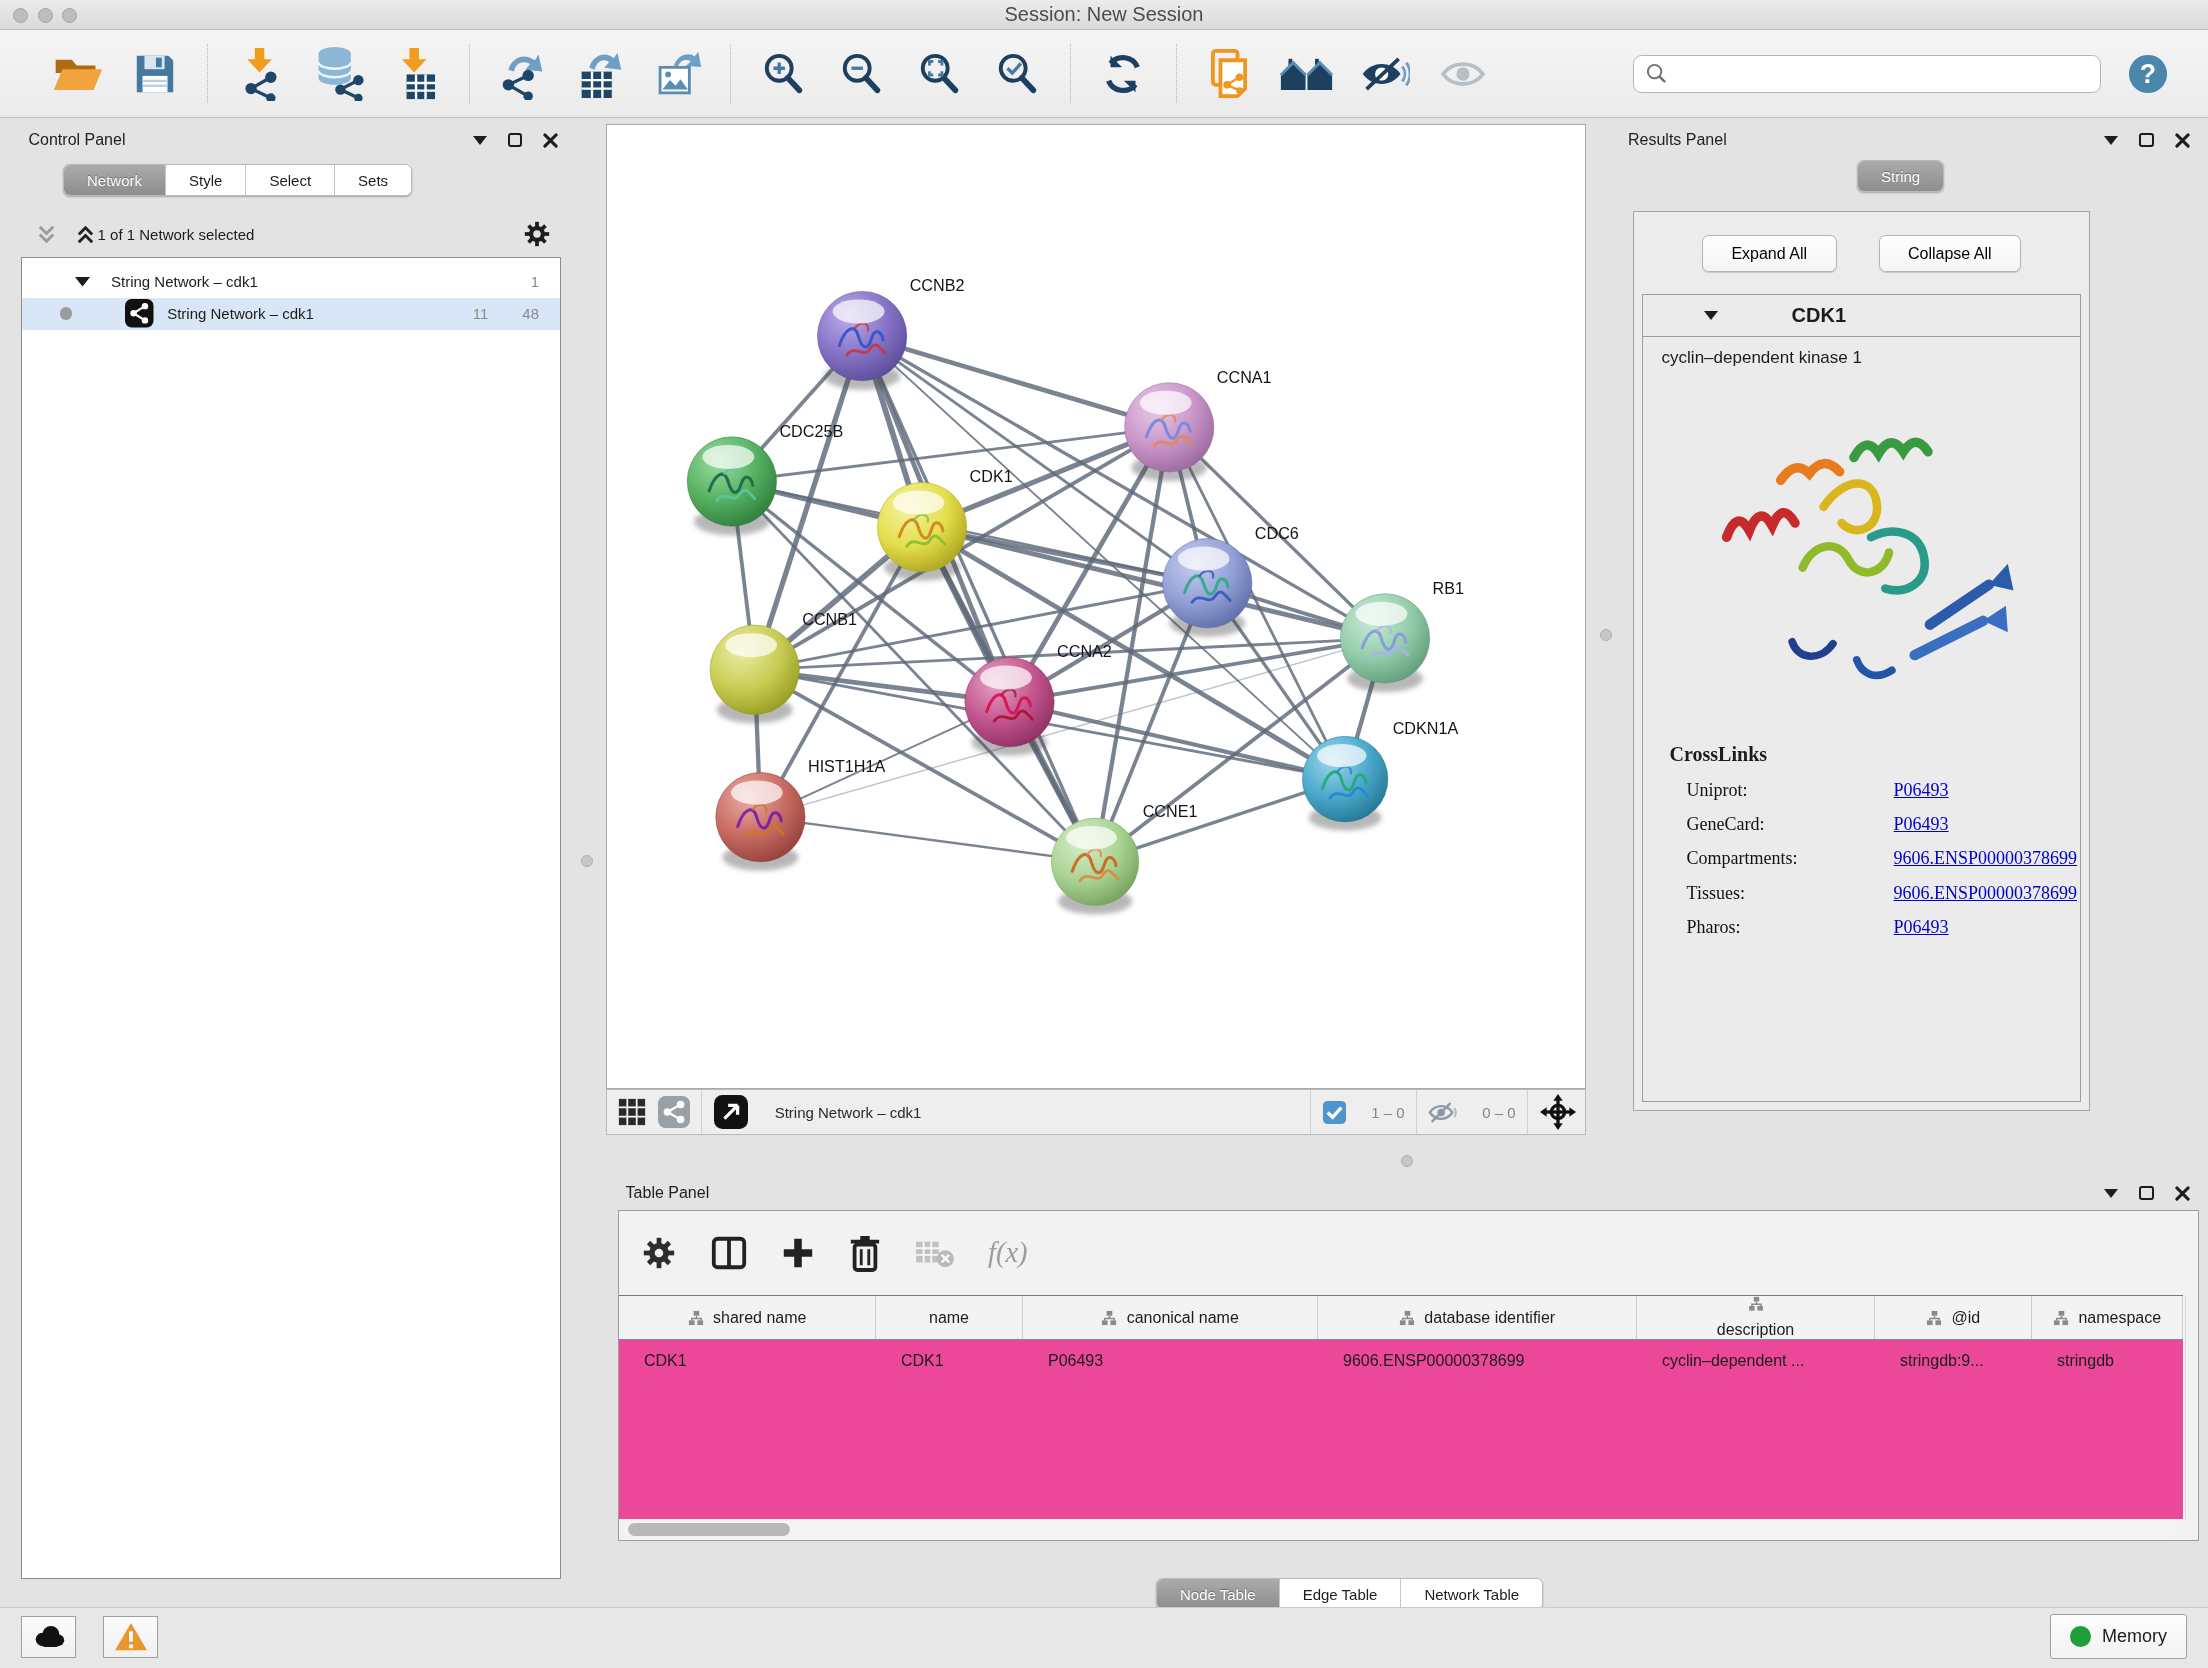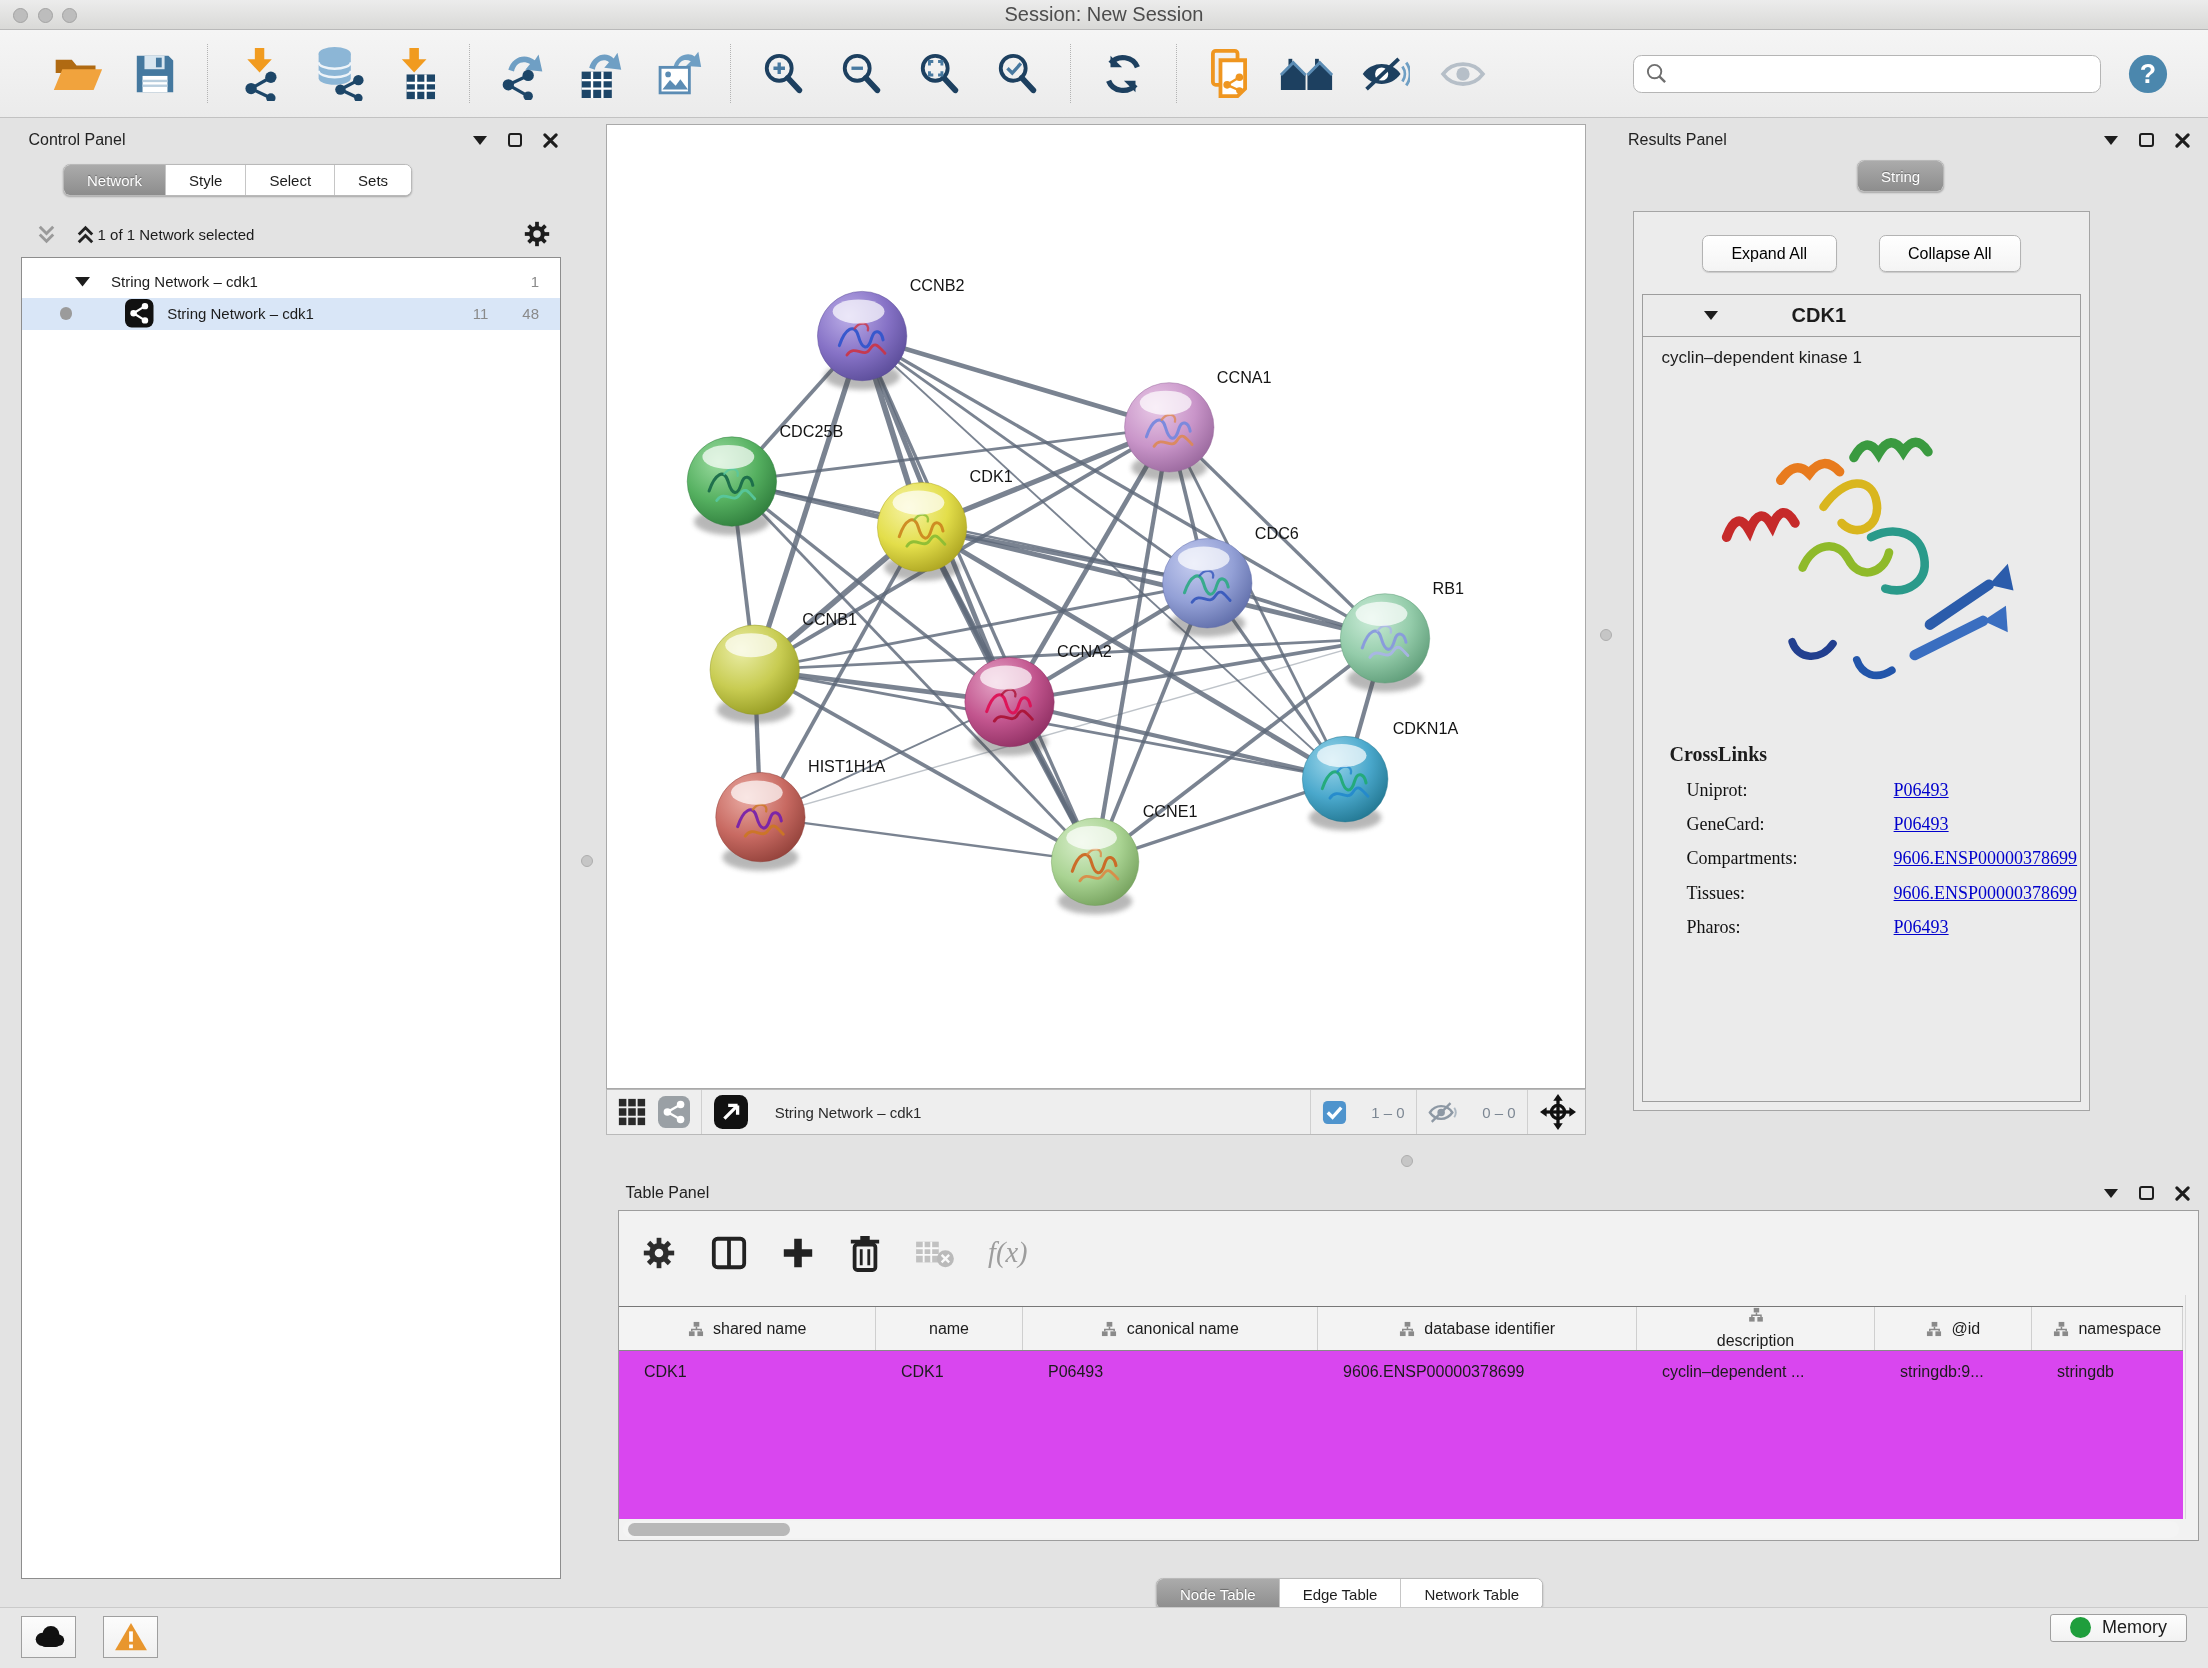--- a/index.html
+++ b/index.html
@@ -76,42 +76,42 @@
   .xlrow { display:flex; font-size:18px; margin:13.3px 0 0 17px; }
   .xlrow .lab { width:207px; color:#111; }
   .xlrow .val { color:#0000cc; text-decoration:underline; }
 
   
   .tp-head { left:618px; top:1177px; width:1581px; }
   .tp-head .t { margin-left:7.6px; }
   .tp-box { position:absolute; left:618px; top:1210px; width:1581px; height:331px; border:1.9px solid #9d9d9d; background:#f2f2f2; }
   .tp-tools { height:84px; display:flex; align-items:center; gap:32px; padding-left:21px; }
   .fx { font-family:"Liberation Serif", serif; font-style:italic; font-size:28.5px; color:#9d9d9d; }
-  .ttable { position:absolute; left:0px; top:84px; right:15px; bottom:21px; background:#d946ef; border-top:1.9px solid #777; overflow:hidden;margin-top:11px; }
+  .ttable { position:absolute; left:0px; top:84px; right:15px; bottom:21px; background:#ec4899; border-top:1.9px solid #777; overflow:hidden; }
   .thead { display:flex; height:44px; background:#f3f3f3; border-bottom:1.9px solid #888; }
   .th { display:flex; align-items:center; justify-content:center; gap:9.5px; font-size:16px; border-right:1px solid #cfcfcf; overflow:hidden; white-space:nowrap; }
   .trow { display:flex; height:42px; align-items:center; font-size:16px; }
   .td { padding-left:25px; overflow:hidden; white-space:nowrap; }
   .th:nth-child(1),.td:nth-child(1){ width:257px; }
   .th:nth-child(2),.td:nth-child(2){ width:147px; }
   .th:nth-child(3),.td:nth-child(3){ width:295px; }
   .th:nth-child(4),.td:nth-child(4){ width:319px; }
   .th:nth-child(5),.td:nth-child(5){ width:238px;flex-direction:column; }
   .th:nth-child(6),.td:nth-child(6){ width:157px; }
   .th:nth-child(7),.td:nth-child(7){ flex:1; }
   .hscroll { position:absolute; left:3.8px; bottom:1.9px; right:19px; height:17px; background:#f4f4f4; border-radius:8.6px; }
   .hthumb { position:absolute; left:5.7px; top:1.9px; width:162px; height:13.3px; background:#b8b8b8; border-radius:6.7px; }
   .vscroll { position:absolute; right:0; top:84px; bottom:21px; width:13.3px; background:#f2f2f2; border-left:1px solid #d8d8d8; }
   .tp-tabs { position:absolute; left:1156px; top:1554px;margin-top:24px; }
 
   
   .statusbar { position:absolute; left:0; top:1607px; width:2208px; height:61px; background:#e7e7e7; border-top:1px solid #cacaca; }
   .sbtn { position:absolute; top:7.6px; width:55px; height:42px; background:linear-gradient(#fcfcfc,#f0f0f0);
     border:1.9px solid #9f9f9f; display:flex; align-items:center; justify-content:center; }
-  .memory { position:absolute; right:21px; top:5.7px; height:28px; background:linear-gradient(#fdfdfd,#f2f2f2);
+  .memory { position:absolute; right:21px; top:5.7px; height:45px; background:linear-gradient(#fdfdfd,#f2f2f2);
     border:1.9px solid #9f9f9f; border-radius:2.9px; display:flex; align-items:center; gap:11.4px; padding:0 19px; font-size:18px; }
   .memdot { width:21px; height:21px; border-radius:50%; background:#1f9e3c; }
 
   .netlabel { font-size:17px; fill:#141414; }
 </style>
 </head>
 <body>
 
 <div class="titlebar">
   <div class="lights">

